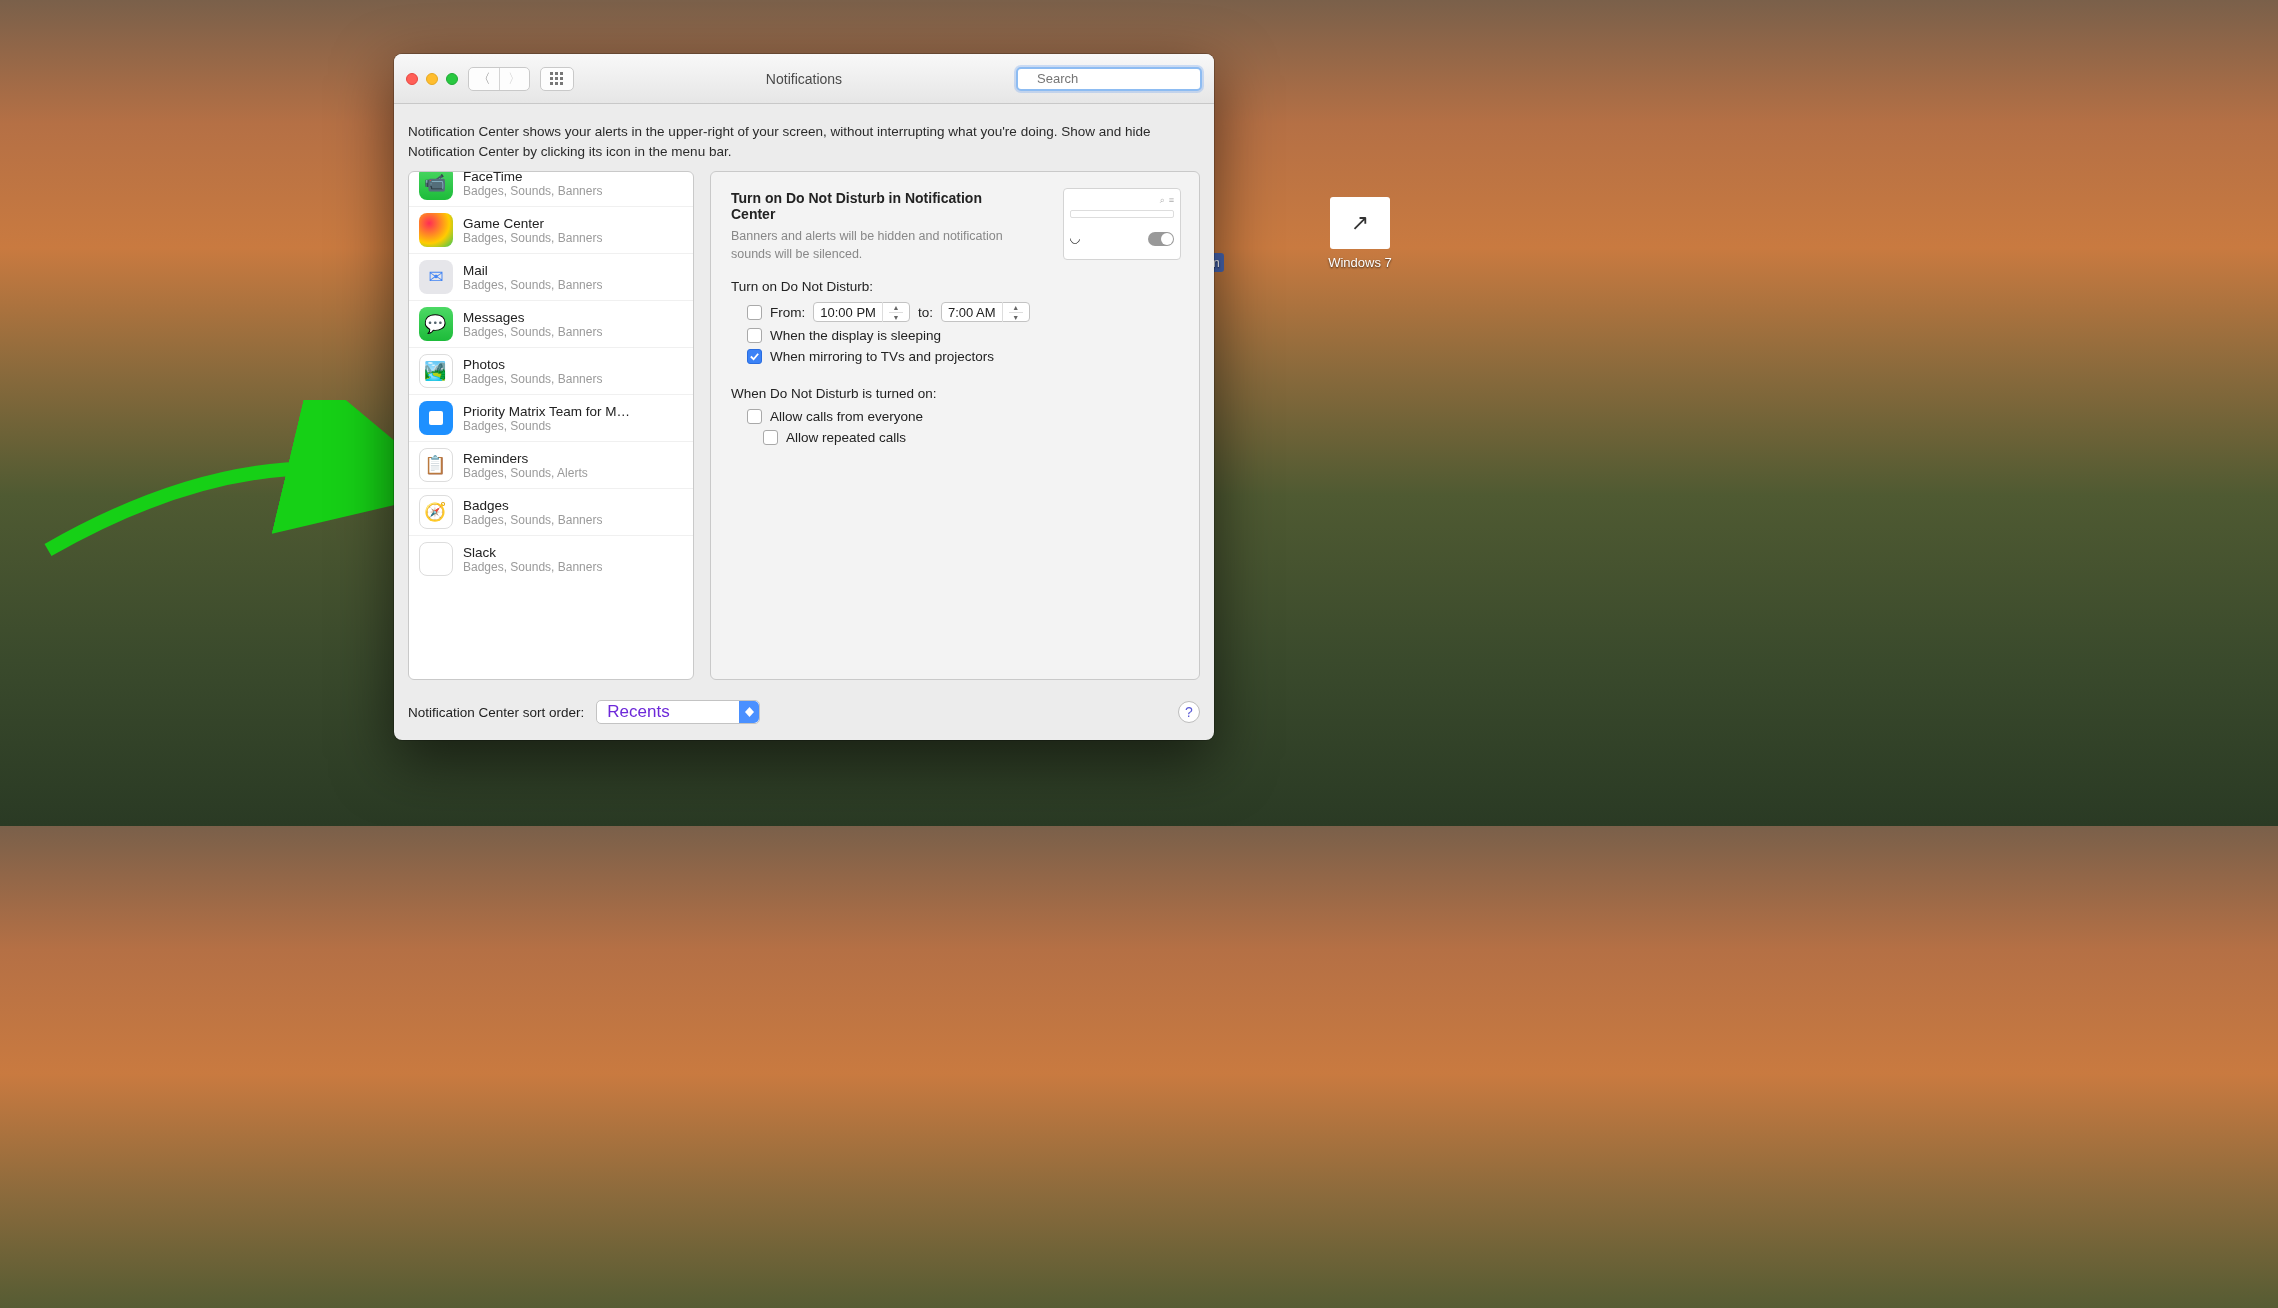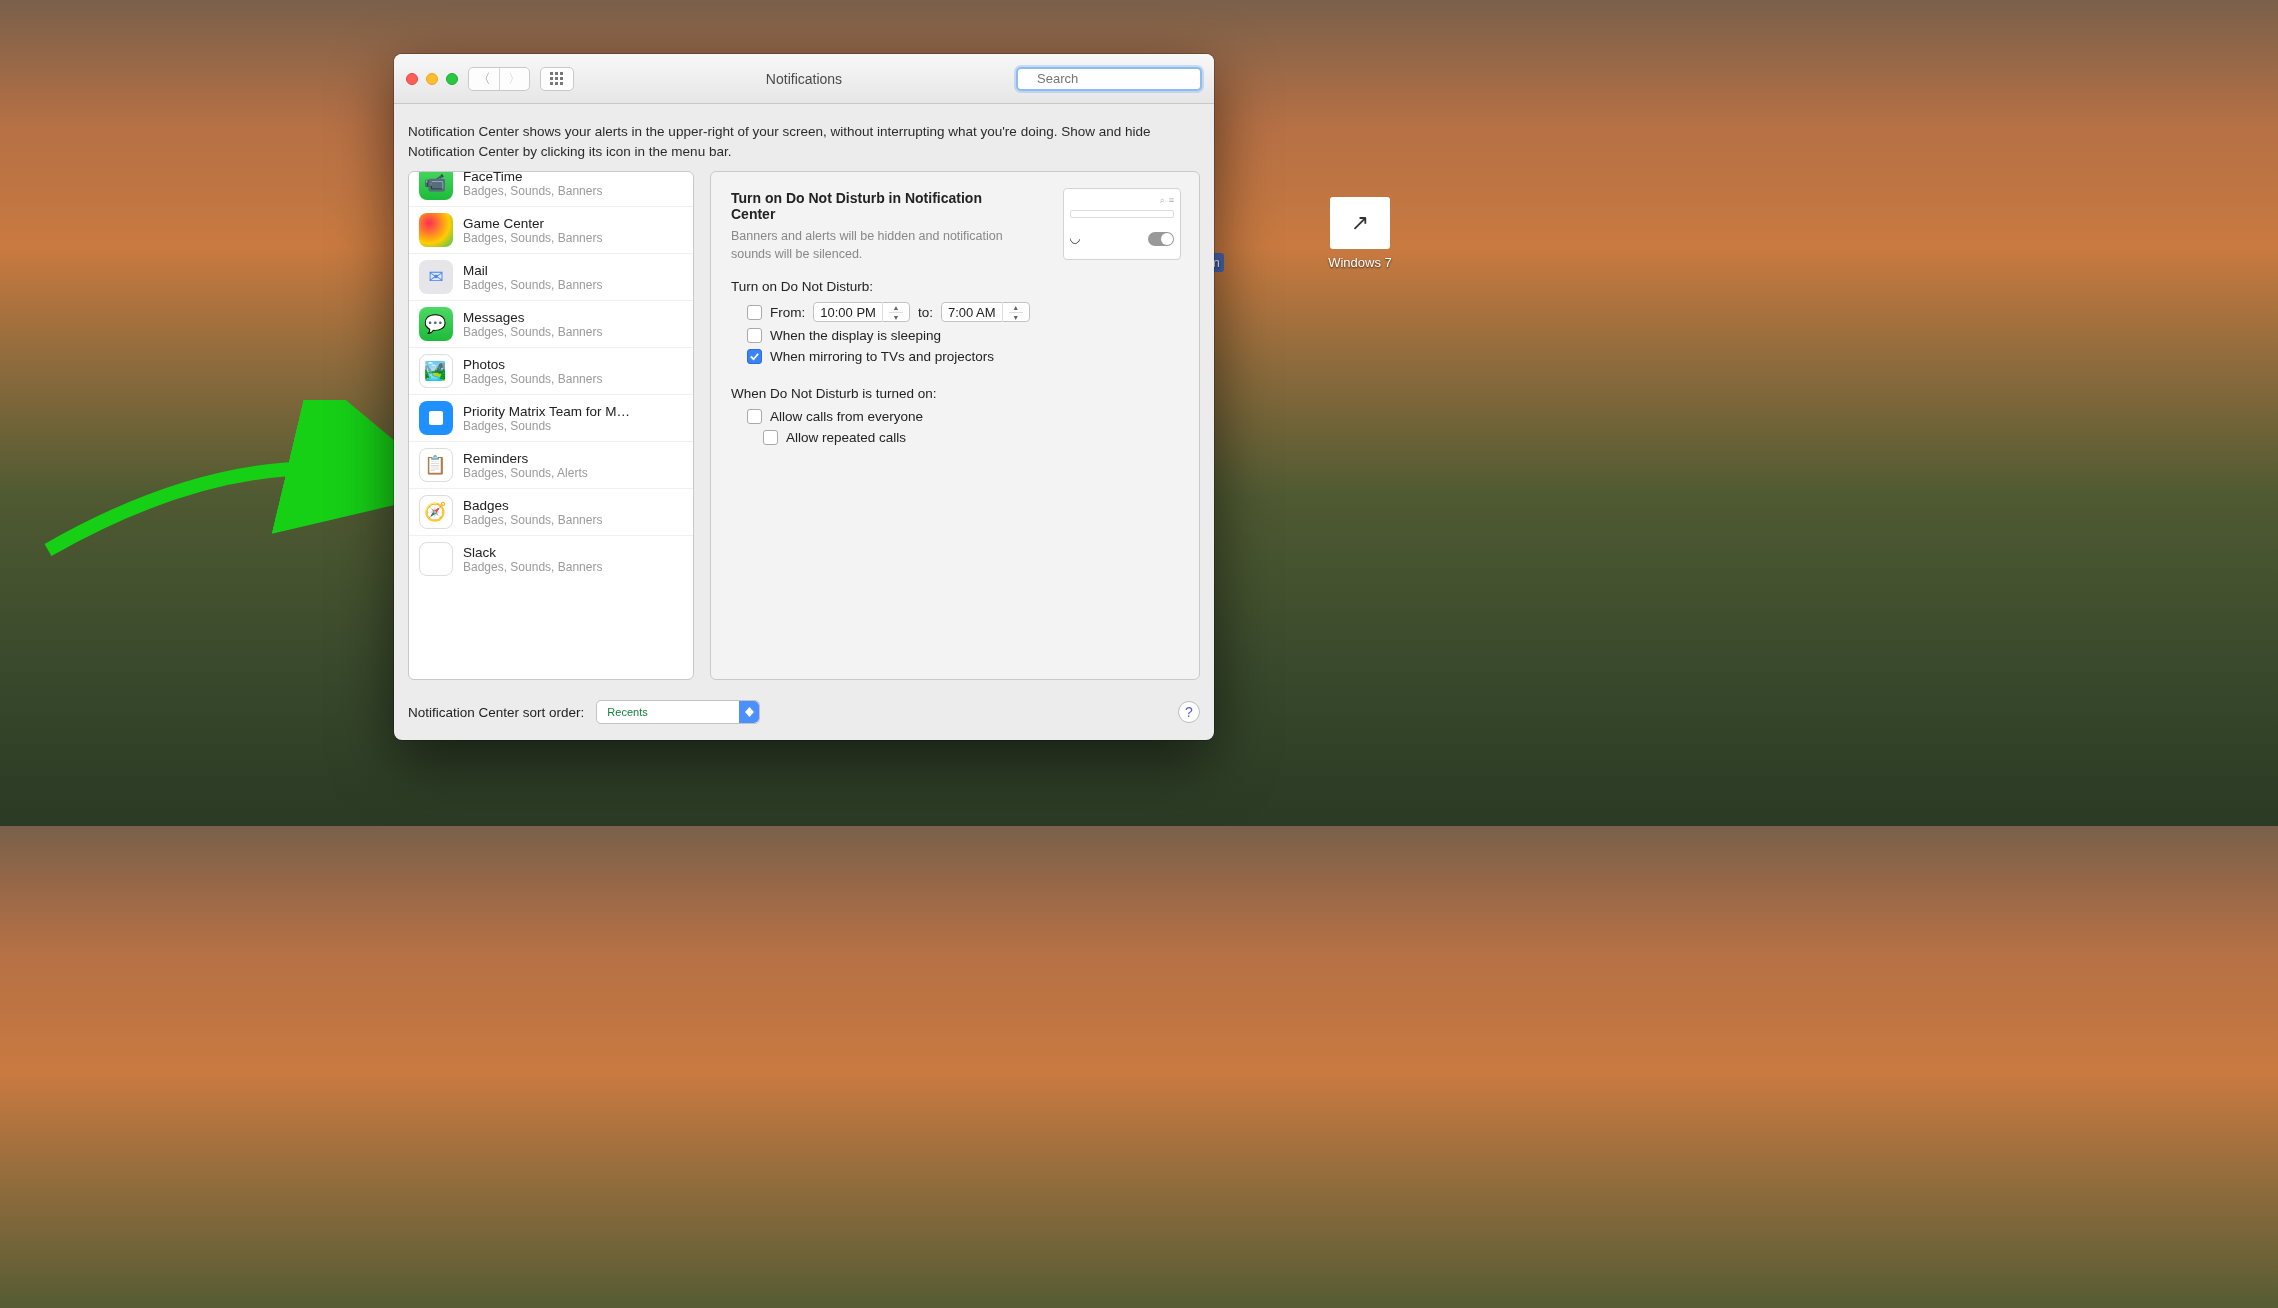--- a/index.html
+++ b/index.html
@@ -108,21 +108,21 @@
   .timebox{display:inline-flex;align-items:center;background:#fff;border:1px solid #c3c3c3;border-radius:4px;height:20px;}
   .timebox span{padding:0 6px;font-size:13px;}
   .stepper{display:flex;flex-direction:column;border-left:1px solid #ddd;}
   .stepper div{width:14px;height:10px;display:flex;align-items:center;justify-content:center;font-size:7px;color:#666;}
   .stepper div+div{border-top:1px solid #ddd;}
   .subhint{color:#888;font-size:12.5px;margin-left:24px;margin-top:2px;line-height:1.35;max-width:360px;}
 
   .footer{display:flex;align-items:center;gap:12px;padding:8px 14px 16px;}
   .footer .lbl{font-size:13.5px;color:#222;}
   .select{display:flex;align-items:center;background:#fff;border:1px solid #c3c3c3;border-radius:5px;height:24px;min-width:164px;position:relative;}
-  .select span{padding:0 10px;font-size:11px;color:#15803d;flex:1;}
+  .select span{padding:0 10px;font-size:17px;color:#6d28d9;flex:1;}
   .select .chev{width:20px;height:100%;background:#4a90ff;border-radius:0 5px 5px 0;display:flex;flex-direction:column;align-items:center;justify-content:center;color:#fff;}
   .select .chev svg{width:9px;height:5px;}
   .helpbtn{margin-left:auto;width:22px;height:22px;border-radius:50%;border:1px solid #bdbdbd;background:#fff;display:flex;align-items:center;justify-content:center;color:#5b5bd6;font-size:14px;}
 
   .arrow {
     position:absolute;
     left:40px; top:400px;
     width:380px; height:180px;
     pointer-events:none;
   }

